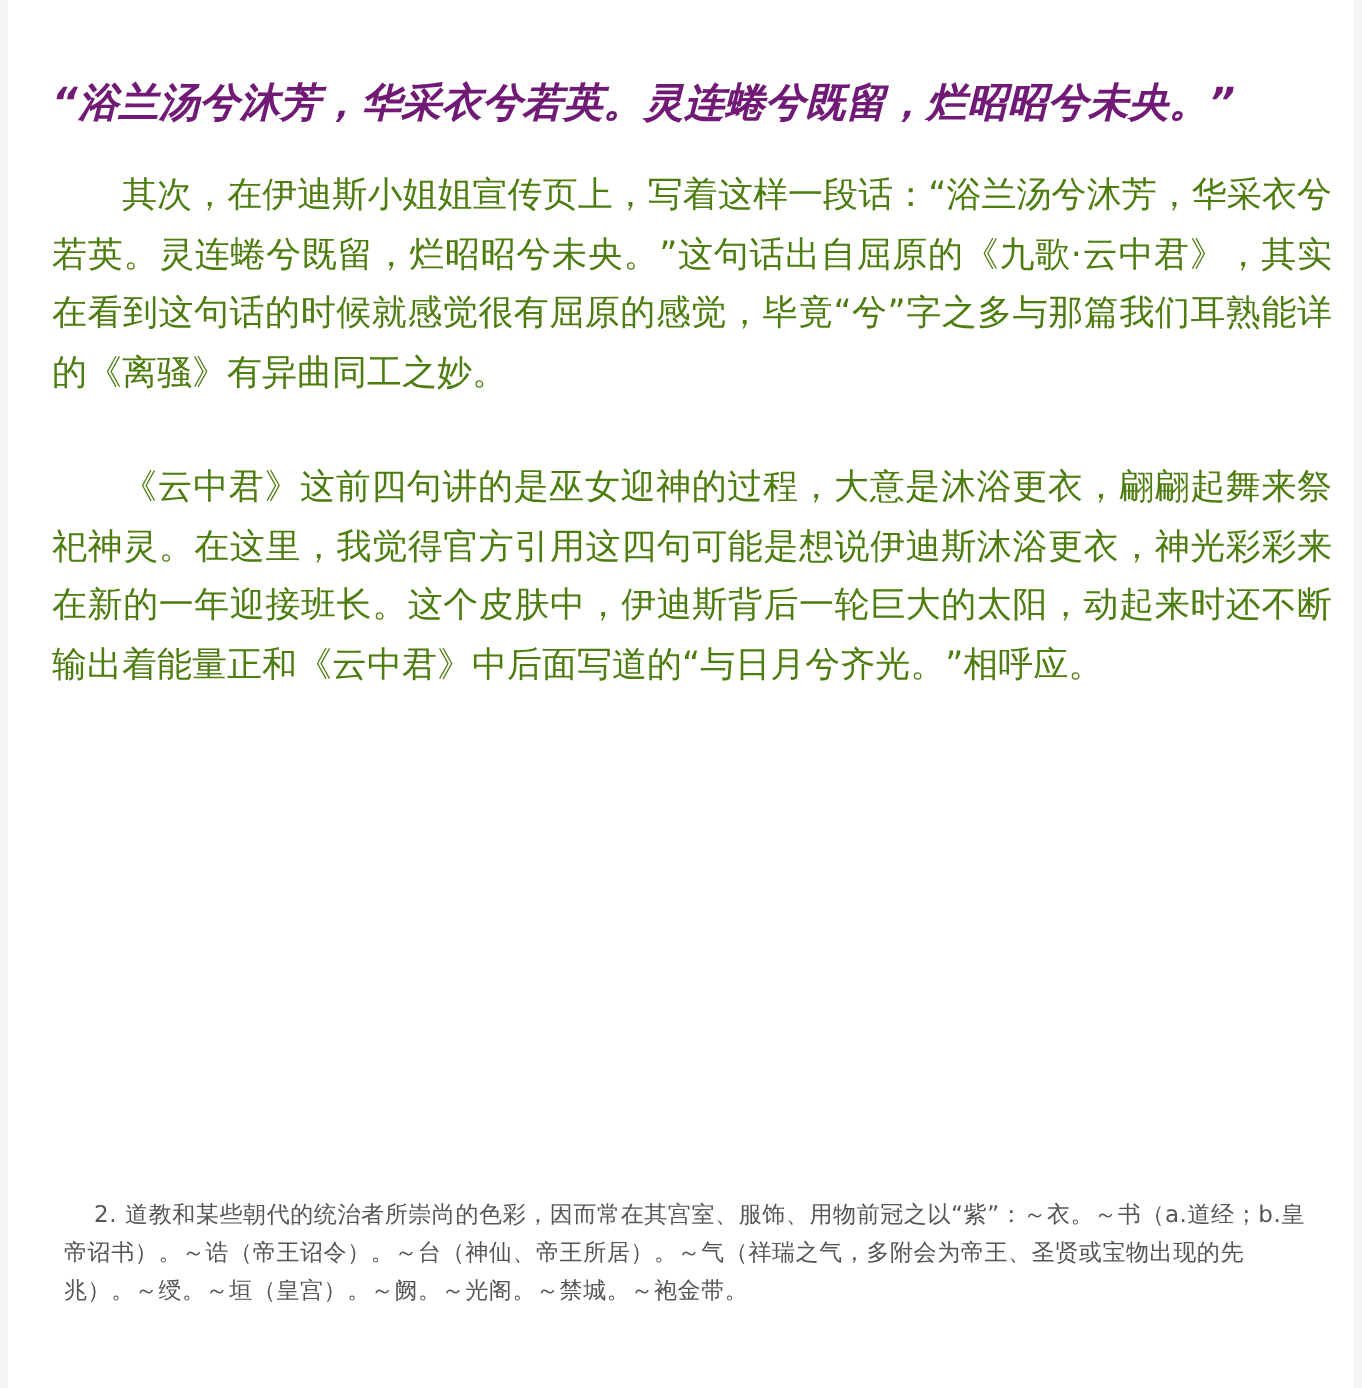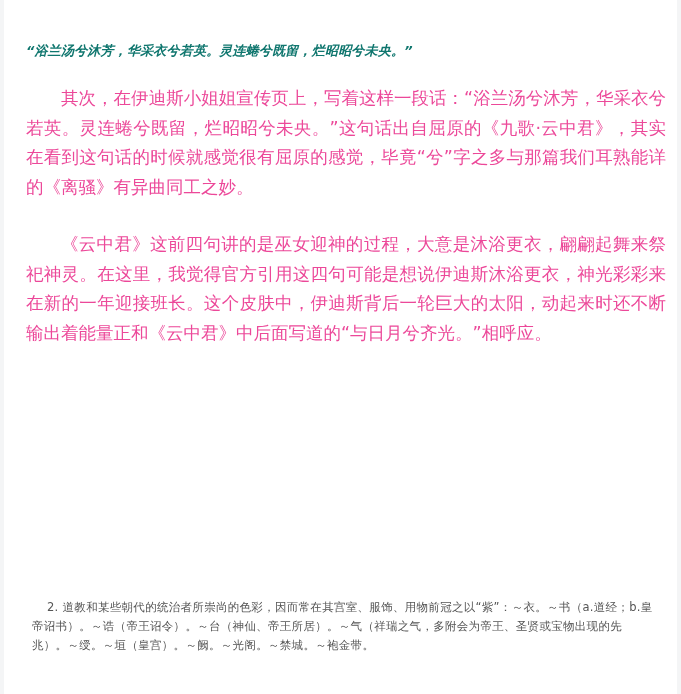--- a/index.html
+++ b/index.html
@@ -19,34 +19,34 @@
       top: 0;
       width: 673px;
       height: 694px;
       background: #ffffff;
     }
     .quote-heading {
       position: absolute;
       left: 22px;
       top: 38px;
       width: 640px;
-      font-size: 13px;
+      font-size: 20px;
       font-weight: bold;
       font-style: italic;
-      color: #0f766e;
+      color: #701a75;
       letter-spacing: 0.2px;
       line-height: 26px;
       white-space: nowrap;
     }
     .para {
       position: absolute;
       left: 22px;
       width: 640px;
       font-size: 17.5px;
-      color: #ec4899;
+      color: #4d7c0f;
       line-height: 29.5px;
       text-indent: 35px;
       margin: 0;
       text-align: justify;
     }
     #p1 { top: 84px; }
     #p2 { top: 230px; }
     #p3 { top: 366px; }
     #p4 { top: 510px; }
 

